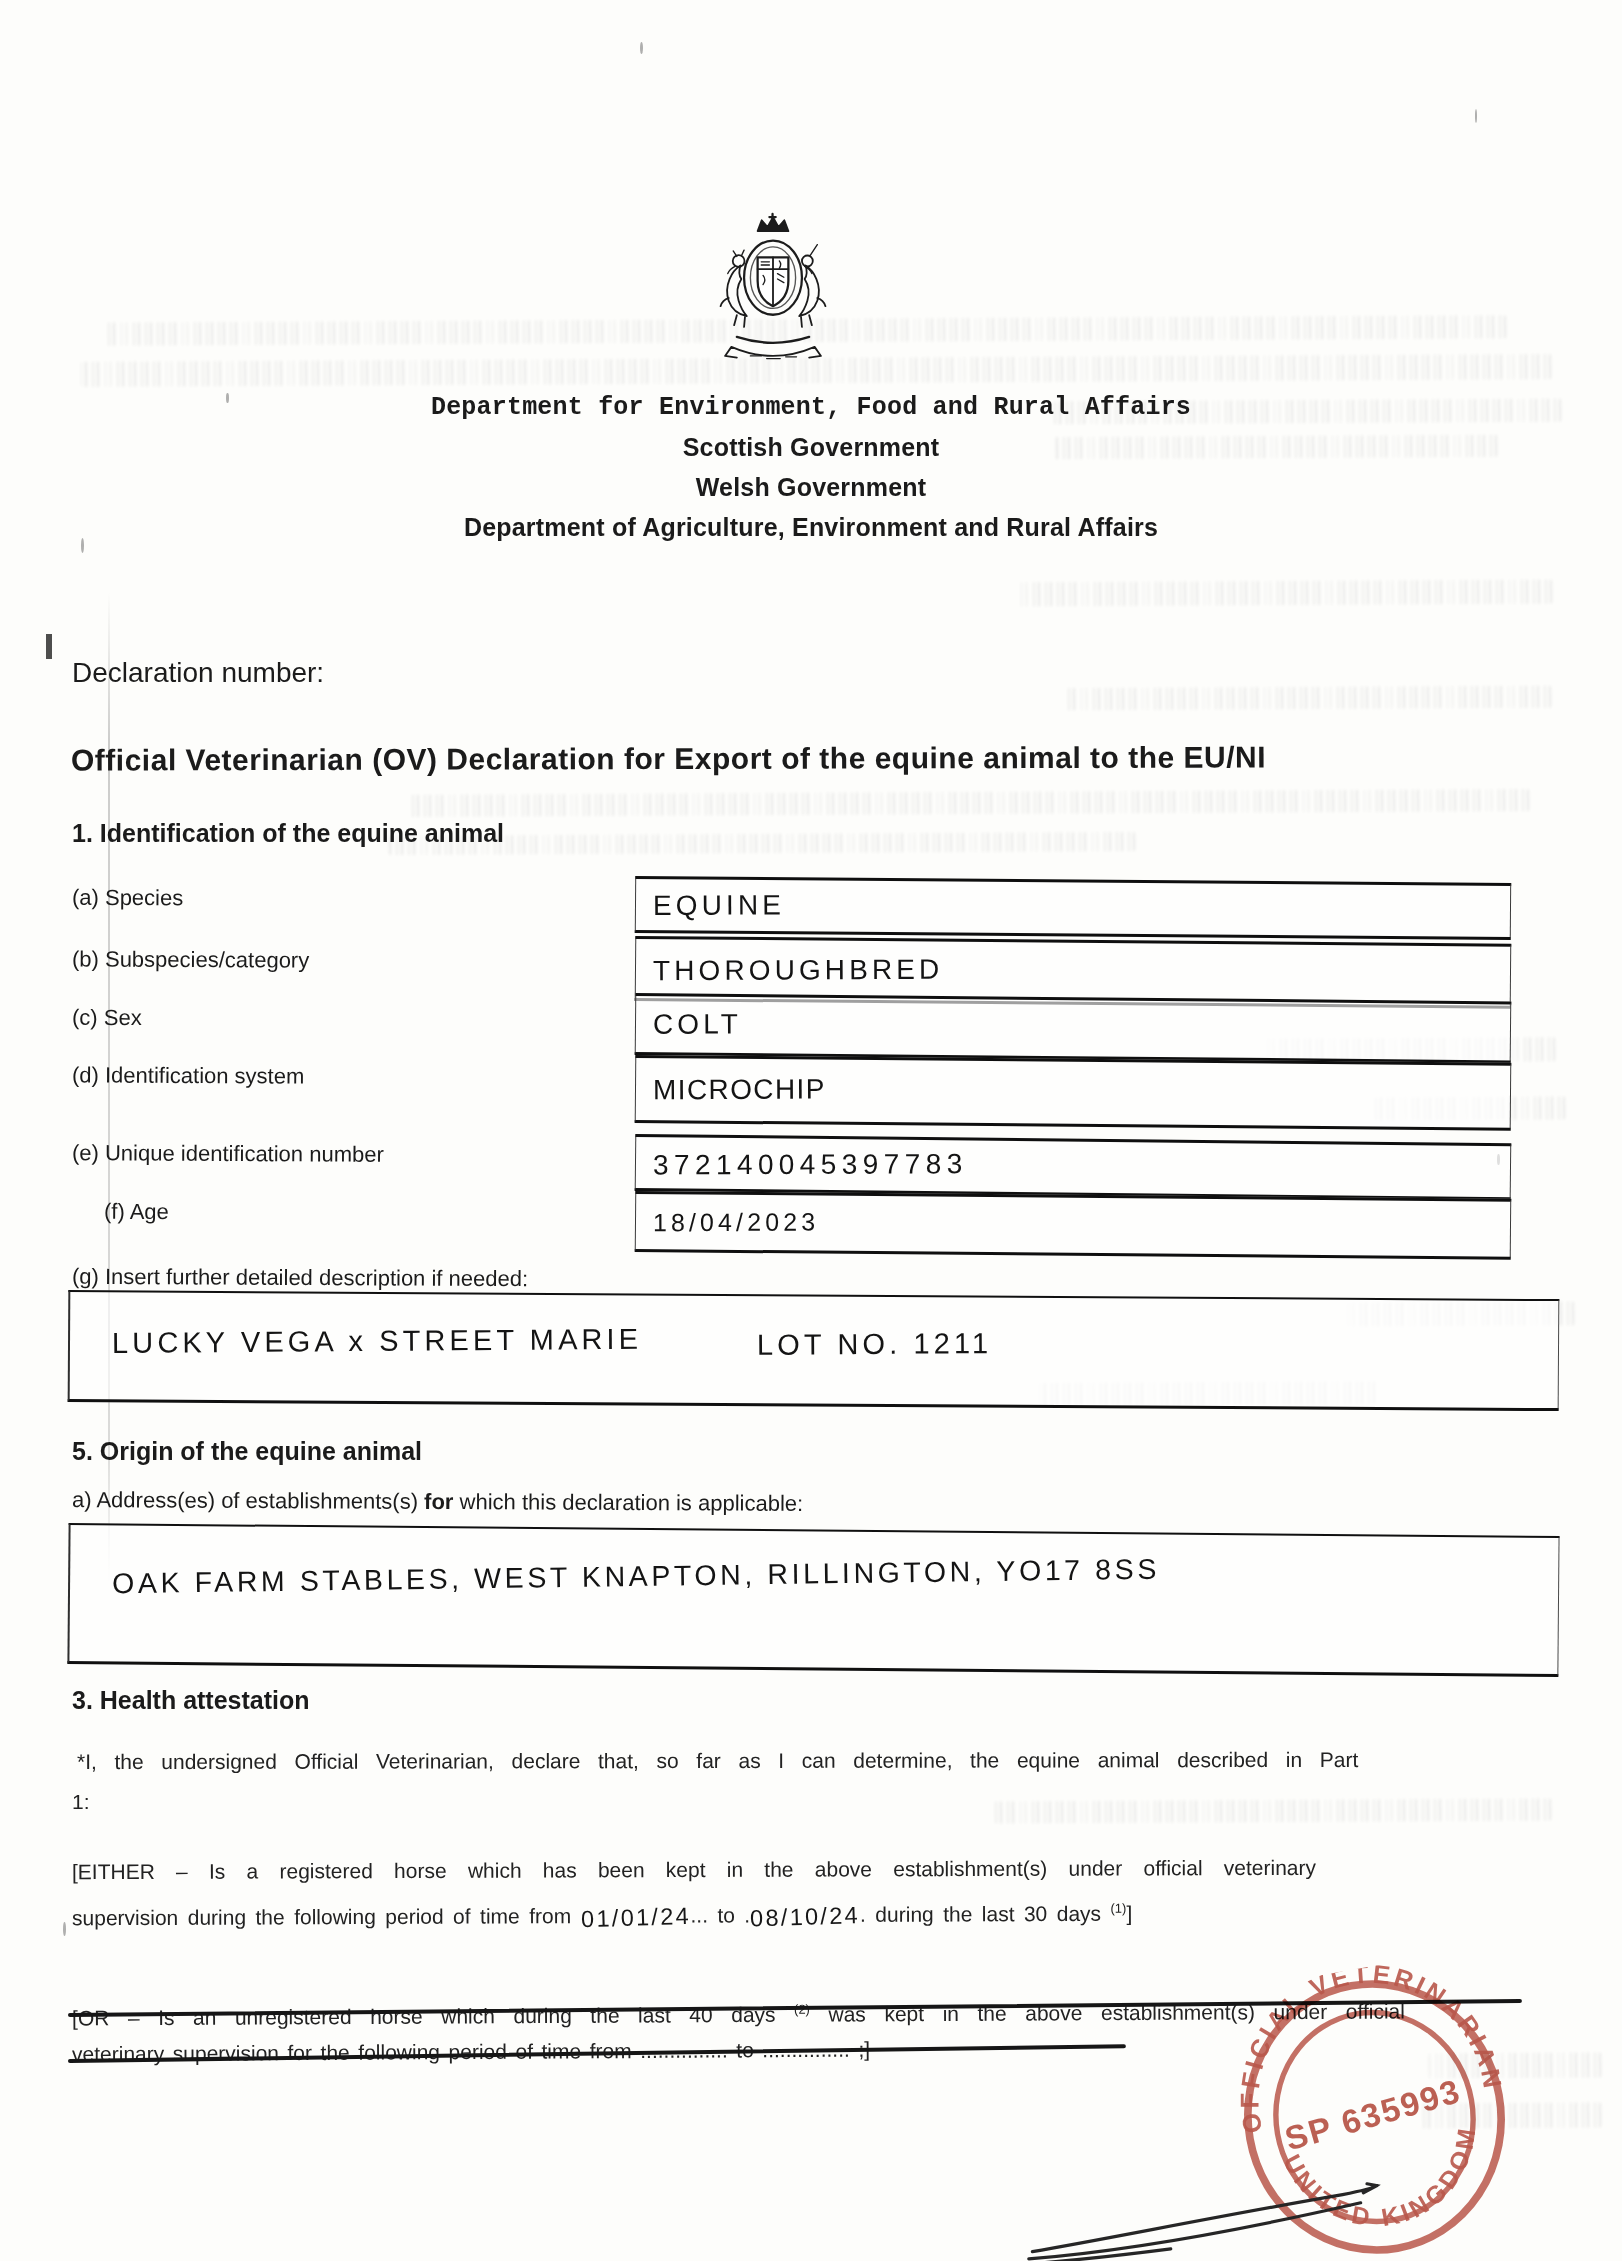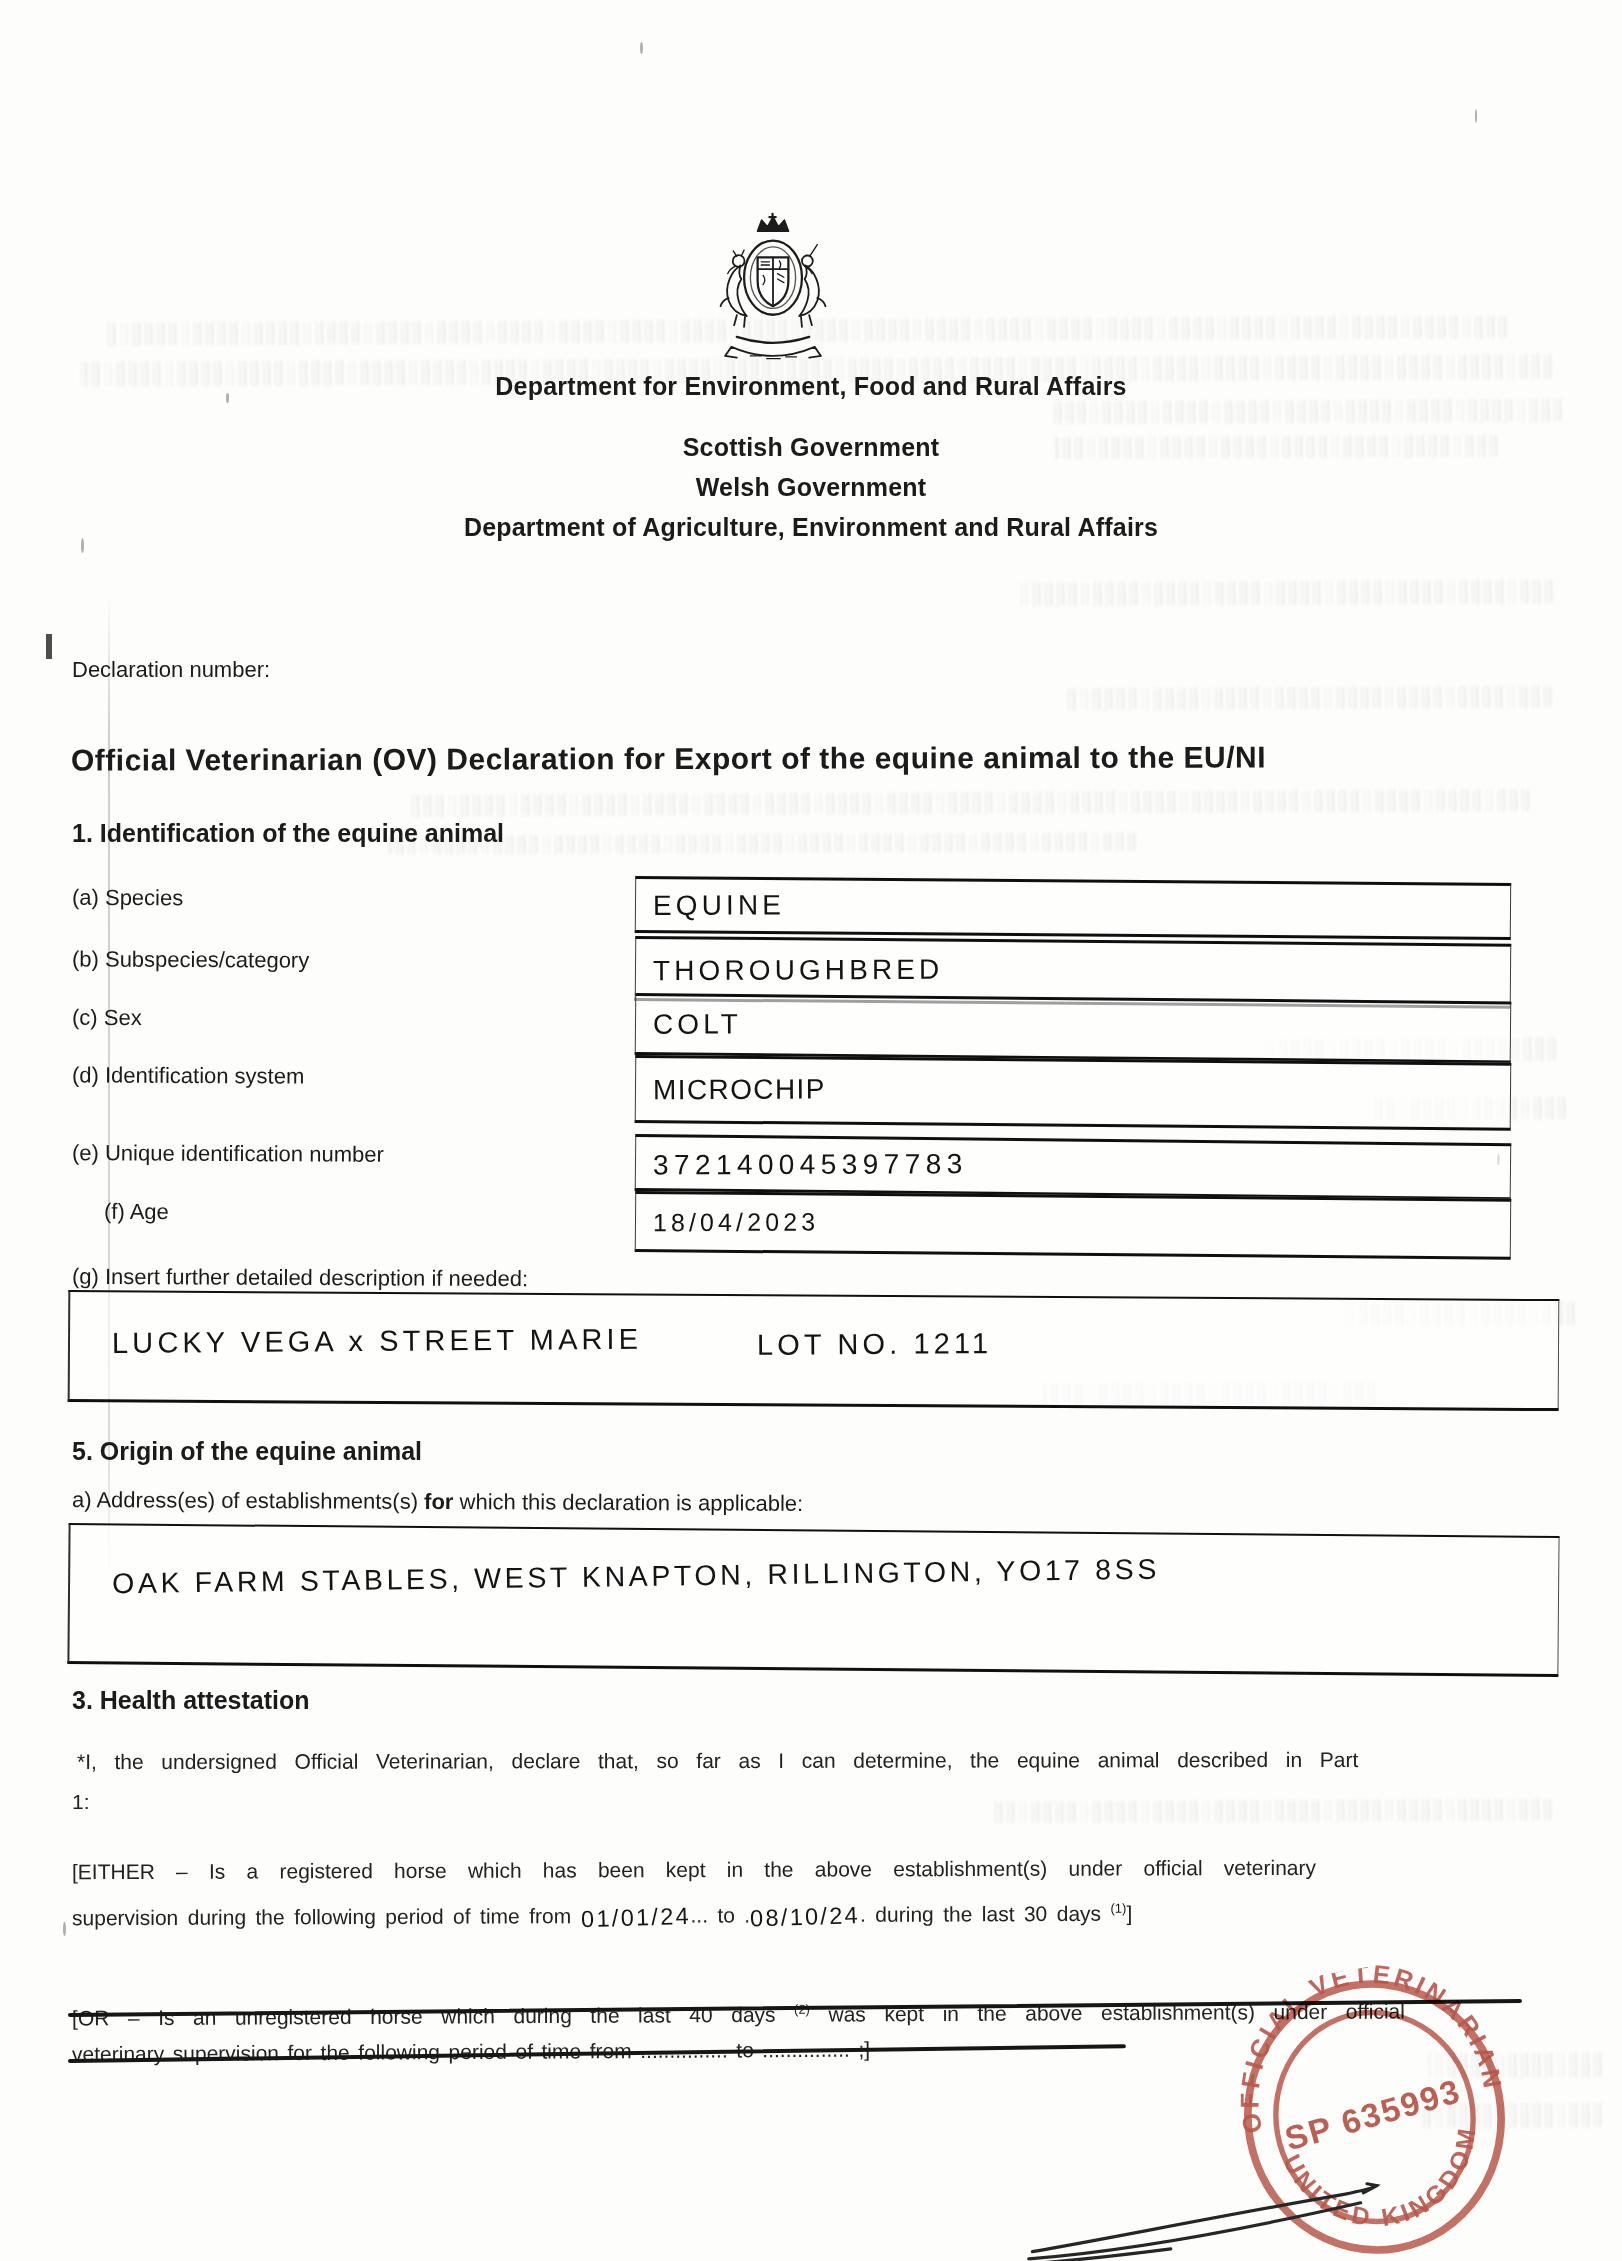--- a/index.html
+++ b/index.html
@@ -4,21 +4,21 @@
 <style>
   html,body{margin:0;padding:0;background:#e8e8e8;}
   #page{
     position:relative; width:1623px; height:2261px; margin:0 auto;
     background:#fdfdfb; overflow:hidden;
     font-family:"Liberation Sans", sans-serif; color:#1b1b1b;
   }
   .abs{position:absolute;}
   
   .org-line{font-weight:bold; font-size:25px; text-align:center; width:1302px; left:160px; letter-spacing:0.2px;}
-  .plain{font-size:22px;}
+  .plain{font-size:28px;}
   .title{font-weight:bold; font-size:30px; white-space:nowrap; letter-spacing:0.5px; transform:rotate(-0.15deg);}
   .sec-head{font-weight:bold; font-size:25px; white-space:nowrap;}
   .lab{font-size:22px; white-space:nowrap; transform:rotate(0.3deg);}
   .body-par{font-size:21px; line-height:41px; white-space:nowrap; color:#222;}
   sup{font-size:13px; vertical-align:super;}
   
   .fbox{
     position:absolute; left:635px; width:874px;
     border-top:3.2px solid #0f0f0f; border-bottom:3.6px solid #0f0f0f;
     border-left:1.8px solid #3a3a3a; border-right:1.8px solid #3a3a3a;
@@ -100,21 +100,21 @@
         <path d="M288,250 q30,-6 40,-34 q8,-24 -2,-48 q-8,-20 -24,-30 q6,18 -2,30 q14,22 6,48 q-6,20 -18,34 z"></path>
         <circle cx="306" cy="128" r="12"></circle>
         <path d="M312,116 l16,-24 M300,140 q12,6 16,16" stroke-width="3"></path>
         <path d="M328,210 q14,4 18,18 M310,248 l6,22 M292,252 l2,22" stroke-width="4"></path>
         <path d="M150,296 q80,26 160,0" stroke-width="5"></path>
         <path d="M138,318 q92,40 184,0 l14,20 -26,4 M138,318 l-14,20 26,4" stroke-width="4"></path>
         <path d="M180,338 h24 M216,344 h30 M258,340 h24" stroke-width="3"></path>
       </g>
     </svg>
 
-    <div class="abs org-line" style="top:372px;">Department for Environment, Food and Rural Affairs</div>
+    <div class="abs org-line" style="top:393px;font-family:Liberation Mono, monospace;">Department for Environment, Food and Rural Affairs</div>
     <div class="abs org-line" style="top:433px;">Scottish Government</div>
     <div class="abs org-line" style="top:473px;">Welsh Government</div>
     <div class="abs org-line" style="top:513px;">Department of Agriculture, Environment and Rural Affairs</div>
 
     <div class="abs plain" style="left:72px; top:657px;">Declaration number:</div>
 
     <div class="abs title" style="left:71px; top:742px;">Official Veterinarian (OV) Declaration for Export of the equine animal to the EU/NI</div>
 
     <div class="abs sec-head" style="left:72px; top:819px;">1. Identification of the equine animal</div>
 

